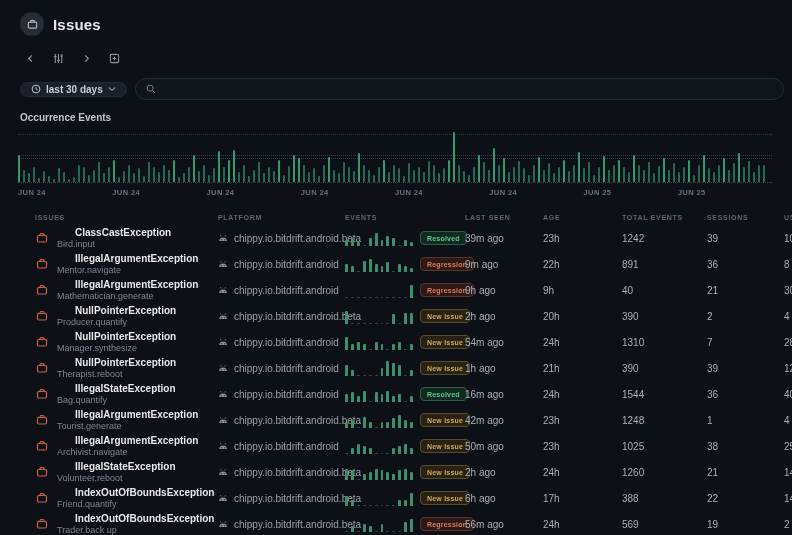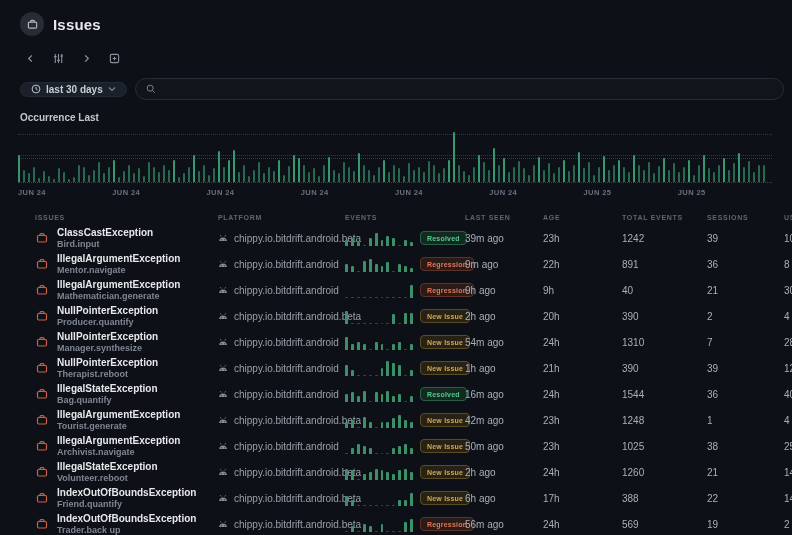--- a/index.html
+++ b/index.html
@@ -54,22 +54,22 @@
     display:grid; padding-left:35px;
     grid-template-columns:183px 127px 120px 78px 79px 85px 77px 60px;
     align-items:center;
   }
   .thead { height:16px; }
   .thead span { font-size:7px; font-weight:bold; letter-spacing:.7px; color:#5f6671; text-transform:uppercase; white-space:nowrap; }
   .tr { height:26px; cursor:pointer; }
   .td { font-size:10px; color:#a9b0ba; white-space:nowrap; }
   .td-issue { display:flex; align-items:center; gap:9px; padding-left:1px; }
   .issue-ic { color:#cf5f43; display:flex; }
-  .issue-title { font-size:10px; font-weight:bold; color:#e6e8ec; line-height:12px; }
-  .issue-sub { font-size:9px; color:#7f8692; line-height:11px;font-weight:bold; }
+  .issue-title { font-size:10px; font-weight:bold; color:#e6e8ec; line-height:12px;margin-left:18px; }
+  .issue-sub { font-size:9px; color:#7f8692; line-height:11px; }
   .td-platform { display:flex; align-items:center; gap:6px; color:#99a0ab; }
   .td-events { display:flex; align-items:center; gap:7px; }
   .spark { width:68px; height:15px; display:flex; align-items:flex-end; gap:3px; }
   .spark i { width:3px; background:#3d8f68; border-radius:1px 1px 0 0; }
   .spark i.dot { height:1px; background:#3a4a44; }
   .badge {
     font-size:7px; font-weight:bold; padding:2.5px 6px; border-radius:4px; letter-spacing:.2px; white-space:nowrap;
   }
   .b-res { color:#57c994; background:#122a1f; border:1px solid #2c5e45; }
   .b-reg { color:#e0795c; background:#2b1a16; border:1px solid #5e3229; }
@@ -143,21 +143,21 @@
       <span class="ic">
         <svg width="10" height="10" viewBox="0 0 12 12" fill="none" stroke="currentColor" stroke-width="1.2">
           <circle cx="5" cy="5" r="3.6"></circle>
             <path d="M8 8l2.6 2.6"></path>
         </svg>
       </span>
       <input placeholder="" style="">
     </div>
   </div>
 
-  <div class="chart-title">Occurrence Last</div>
+  <div class="chart-title">Occurrence Events</div>
   <div class="chart-wrap">
     <div class="gl gl1"></div>
     <div class="gl gl2"></div>
     <div class="gl gl3"></div>
     <div class="gl gl4"></div>
     <div class="bars" id="chart-bars">
         <span class="b" style="height: 27.5px; background: rgb(53, 153, 111);"></span>
         <span class="b" style="height: 12.5px; background: rgb(39, 105, 79);"></span>
         <span class="b" style="height: 9px; background: rgb(39, 105, 79);"></span>
         <span class="b" style="height: 15px; background: rgb(39, 105, 79);"></span>

